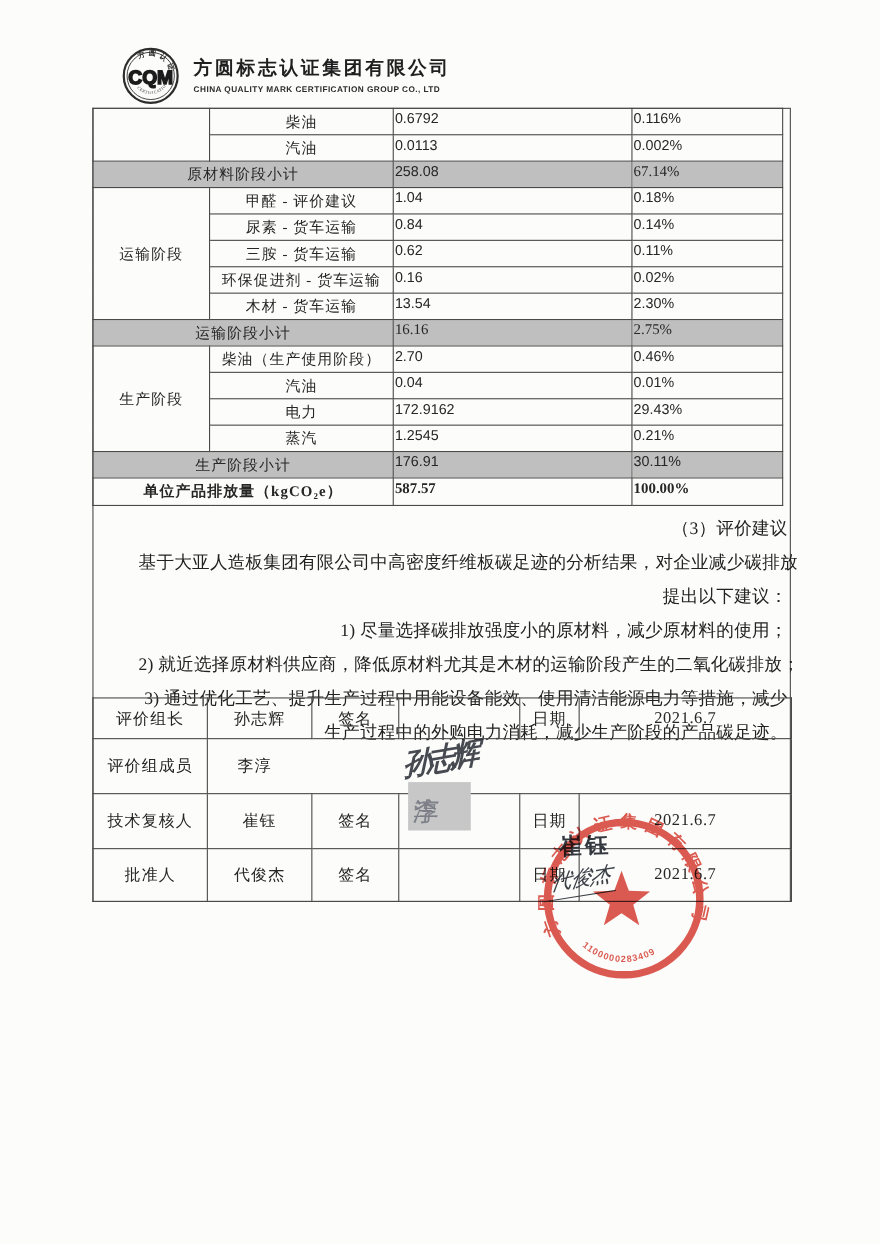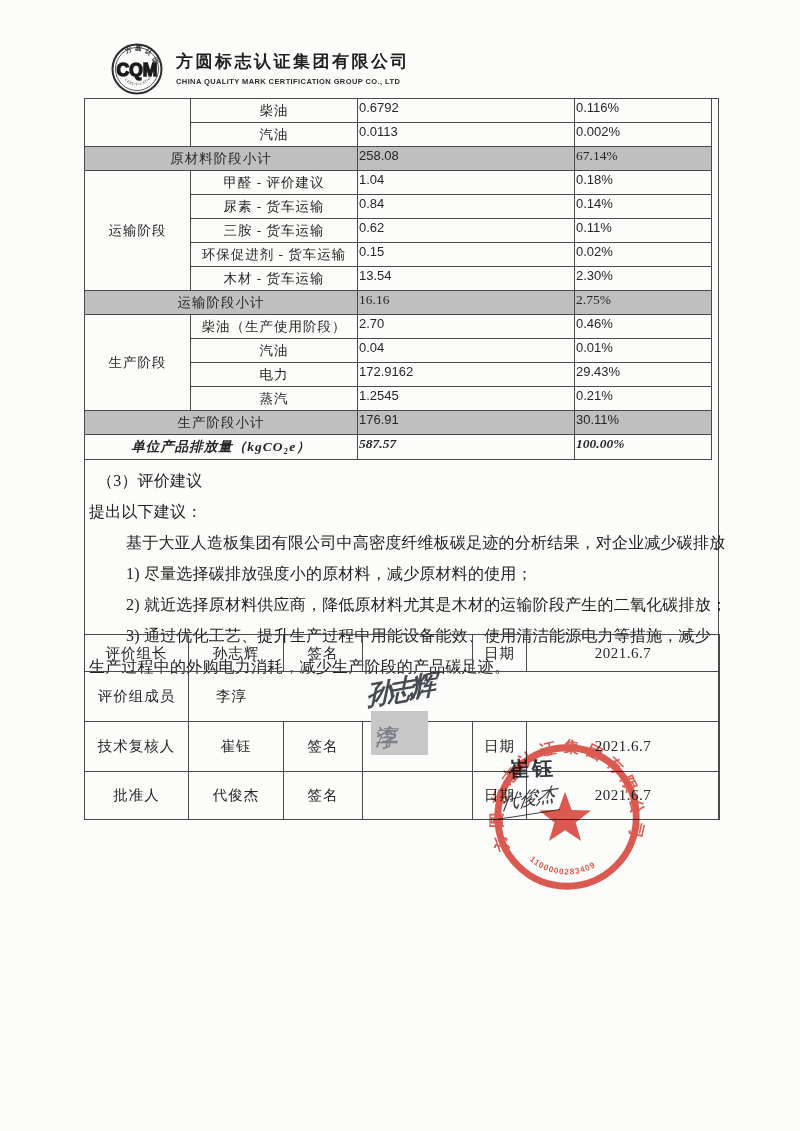--- a/index.html
+++ b/index.html
@@ -19,34 +19,34 @@
     font-family:"Liberation Sans","DejaVu Sans",sans-serif;}
 
   
   .frame{left:84px;top:98px;width:633px;height:720px;border:1px solid #4a4a4a;}
 
   
   table{border-collapse:collapse;table-layout:fixed;}
   .emission{position:absolute;left:-1px;top:-1px;width:627px;}
   .emission td{border:1px solid #4a4a4a;font-size:13.5px;overflow:hidden;white-space:nowrap;}
   .emission tr{height:24px;}
-  .emission tr.total-row{height:25px;font-style:italic;}
+  .emission tr.total-row{height:25px;}
   td.stage{text-align:center;letter-spacing:1px;}
   td.name{text-align:center;letter-spacing:1px;}
   td.val{text-align:left;vertical-align:top;padding-top:1px;
     font-family:"Liberation Sans","DejaVu Sans",sans-serif;font-size:13px;}
   td.val.serif{font-family:"Liberation Serif","DejaVu Serif",serif;font-size:13.5px;}
   tr.subtotal td{background:#bfbfbf;}
   td.sub-label{text-align:center;letter-spacing:1px;}
   tr.total-row td{font-weight:bold;}
   tr.total-row td.val{font-family:"Liberation Serif","DejaVu Serif",serif;font-size:13.5px;margin-top:29px;}
 
   
   .eval{left:0;top:361px;width:633px;height:220px;padding:5px 2px 0 4px;box-sizing:border-box;}
-  .eval .line{line-height:31px;font-size:16px;letter-spacing:0.2px;white-space:nowrap;color:#222;}
+  .eval .line{line-height:31px;font-size:16px;letter-spacing:0.2px;white-space:nowrap;color:#222;text-align:right;}
   .eval .ind-sm{padding-left:8px;}
   .eval .ind{padding-left:37px;}
 
   
   .signoff{position:absolute;left:-1px;bottom:-1px;width:635px;}
   .signoff td{border:1px solid #4a4a4a;font-size:14.5px;text-align:center;letter-spacing:1px;overflow:visible;}
   .signoff tr.r1{height:37px;} .signoff tr{height:50px;} .signoff tr.r4{height:48px;}
   .signoff td.date{font-family:"Liberation Serif","DejaVu Serif",serif;font-size:15px;letter-spacing:0.5px;}
   .signoff td.merged{text-align:left;position:relative;}
   .signoff td.merged .printed{display:inline-block;margin-left:26px;letter-spacing:1px;}
@@ -126,21 +126,21 @@
       <td class="val">0.84</td>
       <td class="val">0.14%</td>
     </tr>
     <tr>
       <td class="name">三胺 - 货车运输</td>
       <td class="val">0.62</td>
       <td class="val">0.11%</td>
     </tr>
     <tr>
       <td class="name">环保促进剂 - 货车运输</td>
-      <td class="val">0.15</td>
+      <td class="val">0.16</td>
       <td class="val">0.02%</td>
     </tr>
     <tr>
       <td class="name">木材 - 货车运输</td>
       <td class="val">13.54</td>
       <td class="val">2.30%</td>
     </tr>
     <tr class="subtotal">
       <td class="sub-label" colspan="2">运输阶段小计</td>
       <td class="val serif">16.16</td>
@@ -175,22 +175,22 @@
     <tr class="total-row">
       <td class="sub-label" colspan="2">单位产品排放量（kgCO₂e）</td>
       <td class="val">587.57</td>
       <td class="val">100.00%</td>
     </tr>
   </tbody>
     </table>
 
   <div class="abs eval">
     <div class="line ind-sm">（3）评价建议</div>
+    <div class="line ind">基于大亚人造板集团有限公司中高密度纤维板碳足迹的分析结果，对企业减少碳排放</div>
     <div class="line">提出以下建议：</div>
-    <div class="line ind">基于大亚人造板集团有限公司中高密度纤维板碳足迹的分析结果，对企业减少碳排放</div>
     <div class="line ind">1) 尽量选择碳排放强度小的原材料，减少原材料的使用；</div>
     <div class="line ind">2) 就近选择原材料供应商，降低原材料尤其是木材的运输阶段产生的二氧化碳排放；</div>
     <div class="line ind">3) 通过优化工艺、提升生产过程中用能设备能效、使用清洁能源电力等措施，减少</div>
     <div class="line">生产过程中的外购电力消耗，减少生产阶段的产品碳足迹。</div>
   </div>
 
   <table class="signoff">
     <colgroup>
         <col style="width:104px">
         <col style="width:95px">

